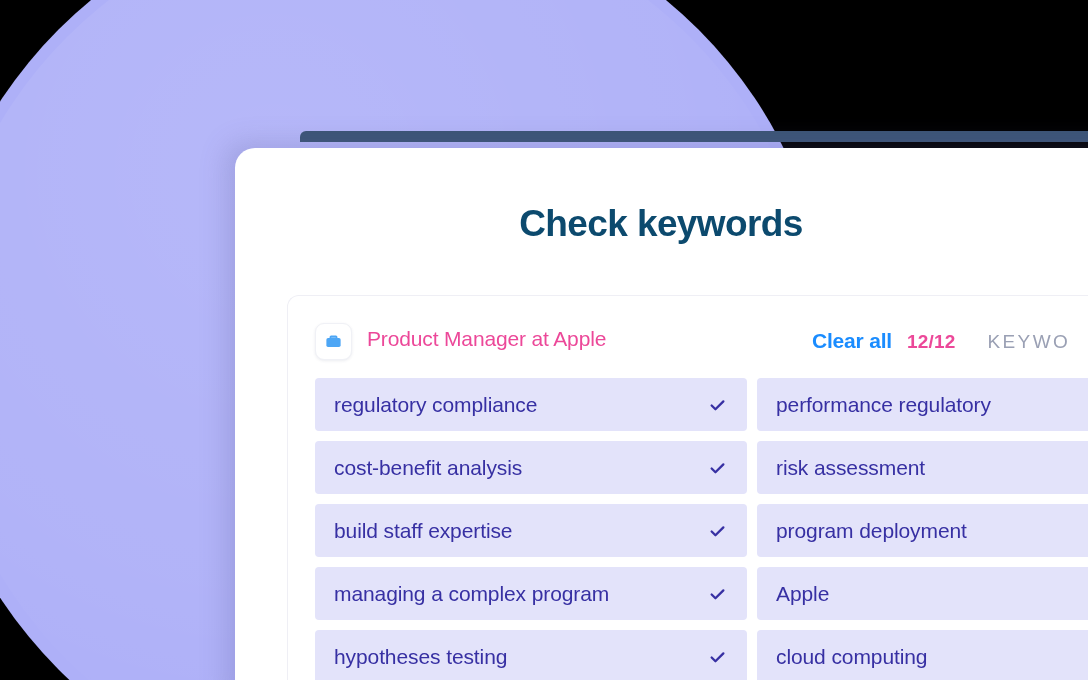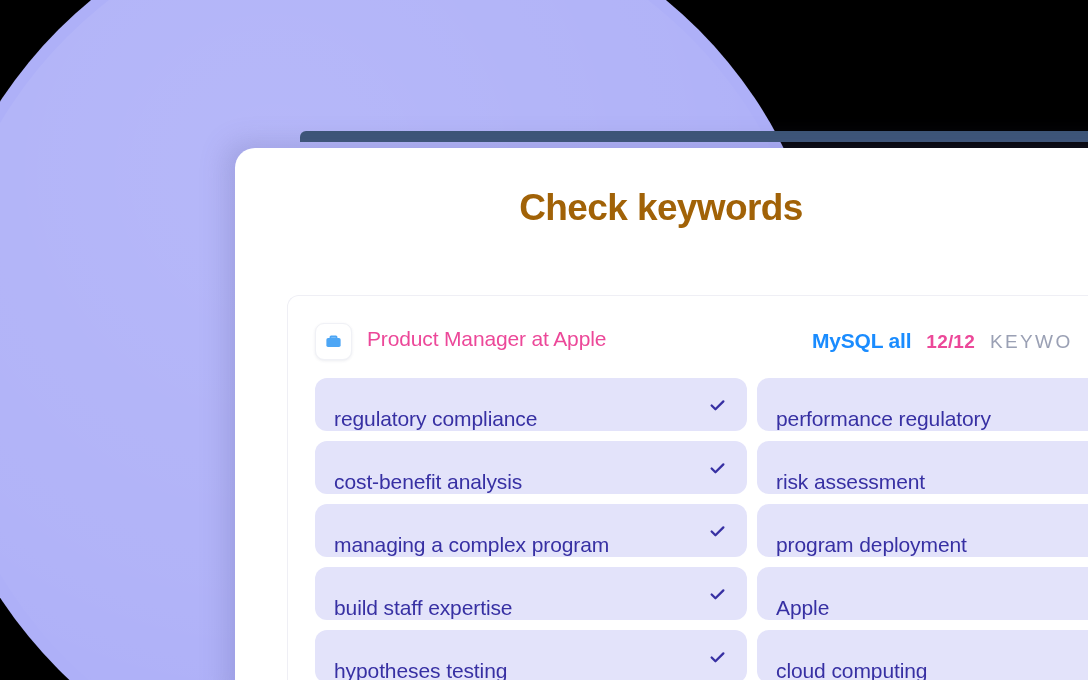--- a/index.html
+++ b/index.html
@@ -67,27 +67,27 @@
     height: 560px;
     background: #FFFFFF;
     border-radius: 20px 20px 0 0;
     box-shadow: -10px -6px 26px rgba(86, 86, 150, 0.22);
     overflow: hidden;
   }
 
   .card-title {
     position: absolute;
     left: 0;
-    top: 39px;
+    top: 55px;
     width: 852px;
     text-align: center;
     font-size: 37px;
     font-weight: bold;
     letter-spacing: -0.6px;
-    color: #a16207;
+    color: #0c4a6e;
   }
 
   
   .panel {
     position: absolute;
     left: 52px;
     top: 147px;
     width: 860px;
     height: 420px;
     background: #FFFFFF;
@@ -149,21 +149,21 @@
     cursor: pointer;
   }
   .count {
     margin-left: 15px;
     font-size: 19px;
     font-weight: bold;
     color: #ec4899;
     letter-spacing: 0.2px;
   }
   .kw-label {
-    margin-left: 15px;
+    margin-left: 32px;
     font-size: 19px;
     font-weight: 500;
     color: #9AA0B4;
     letter-spacing: 2.4px;
   }
 
   
   .chip-cols {
     position: absolute;
     left: 27px;
@@ -176,23 +176,23 @@
     width: 432px;
     flex: 0 0 432px;
     display: flex;
     flex-direction: column;
     gap: 10px;
   }
   .chip {
     position: relative;
     height: 53px;
     background: #E3E3FA;
-    border-radius: 12px;
-    display: flex;
-    align-items: flex-end;
+    border-radius: 4px;
+    display: flex;
+    align-items: center;
     cursor: pointer;
   }
   .chip-label {
     margin-left: 19px;
     font-size: 21px;
     color: #3730A3;
     letter-spacing: -0.1px;
     white-space: nowrap;
   }
   .chip-check {
@@ -224,48 +224,48 @@
         <div class="job-icon-box">
           <svg width="19" height="19" viewBox="0 0 24 24" aria-hidden="true">
             <path d="M9 5.4h6c.5 0 .9.4.9.9V7.6H8.1V6.3c0-.5.4-.9.9-.9z" fill="none" stroke="#4DA6F5" stroke-width="2.1" stroke-linejoin="round"></path>
             <rect x="3" y="7.6" width="18" height="11.3" rx="2.1" fill="#4DA6F5"></rect>
           </svg>
         </div>
 
         <div class="job-title">Product Manager at Apple</div>
 
         <div class="head-right">
-          <span class="clear-all">MySQL all</span>
+          <span class="clear-all">Clear all</span>
           <span class="count">12/12</span>
           <span class="kw-label">KEYWO</span>
         </div>
       </div>
 
       <div class="chip-cols">
         <div class="chip-col">
             <div class="chip">
               <span class="chip-label">regulatory compliance</span>
               <svg class="chip-check" width="19" height="19" viewBox="0 0 24 24" aria-hidden="true">
                 <path d="M4.6 12.6l4.8 4.8L19.4 7.4" fill="none" stroke="#3730A3" stroke-width="2.9" stroke-linecap="round" stroke-linejoin="round"></path>
               </svg>
             </div>
             <div class="chip">
               <span class="chip-label">cost-benefit analysis</span>
               <svg class="chip-check" width="19" height="19" viewBox="0 0 24 24" aria-hidden="true">
                 <path d="M4.6 12.6l4.8 4.8L19.4 7.4" fill="none" stroke="#3730A3" stroke-width="2.9" stroke-linecap="round" stroke-linejoin="round"></path>
               </svg>
             </div>
             <div class="chip">
+              <span class="chip-label">build staff expertise</span>
+              <svg class="chip-check" width="19" height="19" viewBox="0 0 24 24" aria-hidden="true">
+                <path d="M4.6 12.6l4.8 4.8L19.4 7.4" fill="none" stroke="#3730A3" stroke-width="2.9" stroke-linecap="round" stroke-linejoin="round"></path>
+              </svg>
+            </div>
+            <div class="chip">
               <span class="chip-label">managing a complex program</span>
-              <svg class="chip-check" width="19" height="19" viewBox="0 0 24 24" aria-hidden="true">
-                <path d="M4.6 12.6l4.8 4.8L19.4 7.4" fill="none" stroke="#3730A3" stroke-width="2.9" stroke-linecap="round" stroke-linejoin="round"></path>
-              </svg>
-            </div>
-            <div class="chip">
-              <span class="chip-label">build staff expertise</span>
               <svg class="chip-check" width="19" height="19" viewBox="0 0 24 24" aria-hidden="true">
                 <path d="M4.6 12.6l4.8 4.8L19.4 7.4" fill="none" stroke="#3730A3" stroke-width="2.9" stroke-linecap="round" stroke-linejoin="round"></path>
               </svg>
             </div>
             <div class="chip">
               <span class="chip-label">hypotheses testing</span>
               <svg class="chip-check" width="19" height="19" viewBox="0 0 24 24" aria-hidden="true">
                 <path d="M4.6 12.6l4.8 4.8L19.4 7.4" fill="none" stroke="#3730A3" stroke-width="2.9" stroke-linecap="round" stroke-linejoin="round"></path>
               </svg>
             </div>

